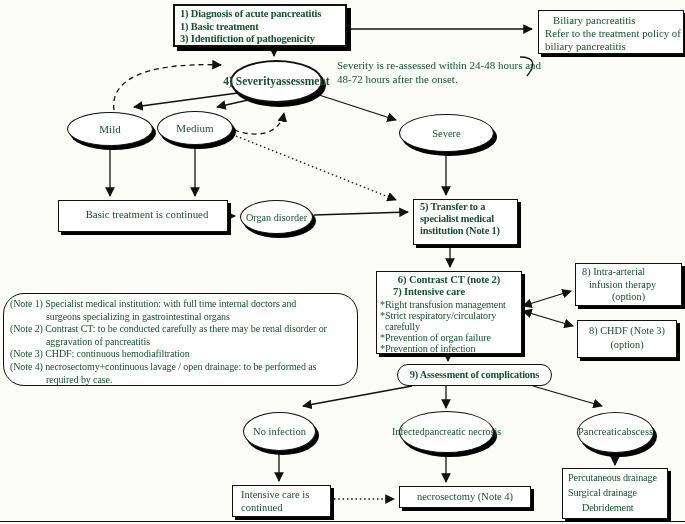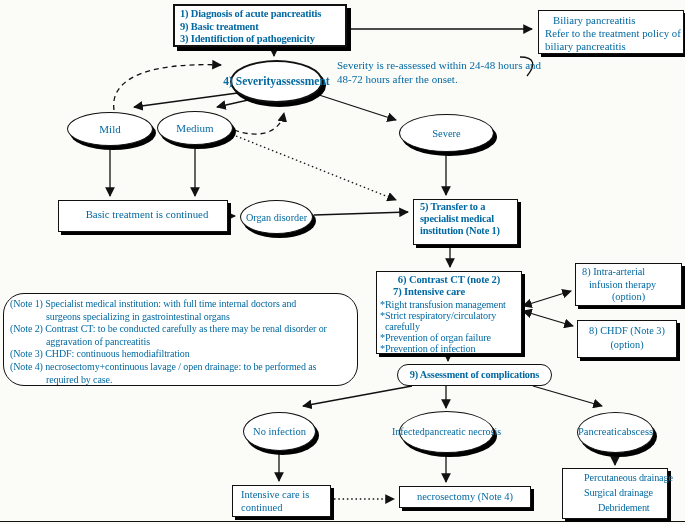--- a/index.html
+++ b/index.html
@@ -1,17 +1,17 @@
 <!DOCTYPE html>
 <html><head>
 <meta charset="utf-8">
 <style>
   html,body{margin:0;padding:0;background:#fbfbf8;}
   .stage{position:relative;width:685px;height:524px;background:#fbfbf8;overflow:hidden;
-         font-family:"Liberation Serif","DejaVu Serif",serif;color:#0369a1;}
+         font-family:"Liberation Serif","DejaVu Serif",serif;color:#14532d;}
   .stage svg{position:absolute;left:0;top:0;z-index:0;}
   .node{position:absolute;z-index:1;background:#fff;border:1.6px solid #111;box-sizing:border-box;}
   .shadow{box-shadow:3px 3px 0 #000;}
   .shadow-lg{box-shadow:4px 4px 0 #000;}
   .thin{border-width:1.3px;border-radius:21px;}
   .ellipse{border-radius:50%;display:flex;flex-direction:row;align-items:center;justify-content:center;
            text-align:center;box-shadow:3px 4px 0 #000;border-width:1.8px;}
   .ln{white-space:nowrap;}
   .center{text-align:center;}
   
@@ -40,21 +40,21 @@
   .notes{left:3px;top:293px;width:355px;height:93px;padding:4px 6px 0 6px;font-size:10px;line-height:12.6px;letter-spacing:-0.1px;}
   .notes .nl{padding-left:36px;text-indent:-36px;white-space:nowrap;}
   .notes .nc{padding-left:36px;text-indent:0;white-space:nowrap;}
   .assess{left:397px;top:364px;width:155px;height:22px;font-size:10.3px;font-weight:bold;
           line-height:19px;text-align:center;letter-spacing:-0.2px;}
   .noinf-el{left:243px;top:412px;width:73px;height:39px;font-size:10.5px;}
   .infect-el{left:399px;top:411px;width:95px;height:42px;font-size:10px;line-height:11.8px;}
   .absc-el{left:577px;top:412px;width:77px;height:41px;font-size:10.5px;line-height:12.6px;}
   .intensive{left:232px;top:485px;width:99px;height:32px;padding:2px 0 0 8px;font-size:10.5px;line-height:13px;}
   .necro{left:399px;top:486px;width:132px;height:22px;font-size:10.5px;line-height:19px;text-align:center;}
-  .drain{left:562px;top:468px;width:106px;height:51px;padding:2px 0 0 21px;font-size:10.2px;line-height:14.8px;letter-spacing:-0.15px;}
+  .drain{left:562px;top:468px;width:106px;height:51px;padding:2px 0 0 5px;font-size:10.2px;line-height:14.8px;letter-spacing:-0.15px;}
   .drain .l3{padding-left:14px;}
 </style>
 </head>
 <body>
 
 <div class="stage">
 
   <svg width="685" height="524" viewBox="0 0 685 524">
     <defs>
       <marker id="ah" viewBox="0 0 10 10" refX="9" refY="5" markerWidth="7.5" markerHeight="7.5" orient="auto-start-reverse">
@@ -86,21 +86,21 @@
       <path d="M279,452 L279,481" marker-end="url(#ah)"></path>
       <path d="M446,454 L446,482" marker-end="url(#ah)"></path>
       <path d="M615,454 L615,465" marker-end="url(#ah)"></path>
       <path d="M334,499 L394,499" stroke-dasharray="1.5 2.8" marker-end="url(#ah)"></path>
       <path d="M0,521.5 L685,521.5" stroke-width="1"></path>
     </g>
   </svg>
 
   <div class="node start shadow-lg">
     <div class="ln">1) Diagnosis of acute pancreatitis</div>
-    <div class="ln">9) Basic treatment</div>
+    <div class="ln">1) Basic treatment</div>
     <div class="ln">3) Identifiction of pathogenicity</div>
   </div>
 
   <div class="node biliary shadow">
     <div class="ln ind">Biliary pancreatitis</div>
     <div class="ln">Refer to the treatment policy of</div>
     <div class="ln">biliary pancreatitis</div>
   </div>
 
   <div class="reassess">

